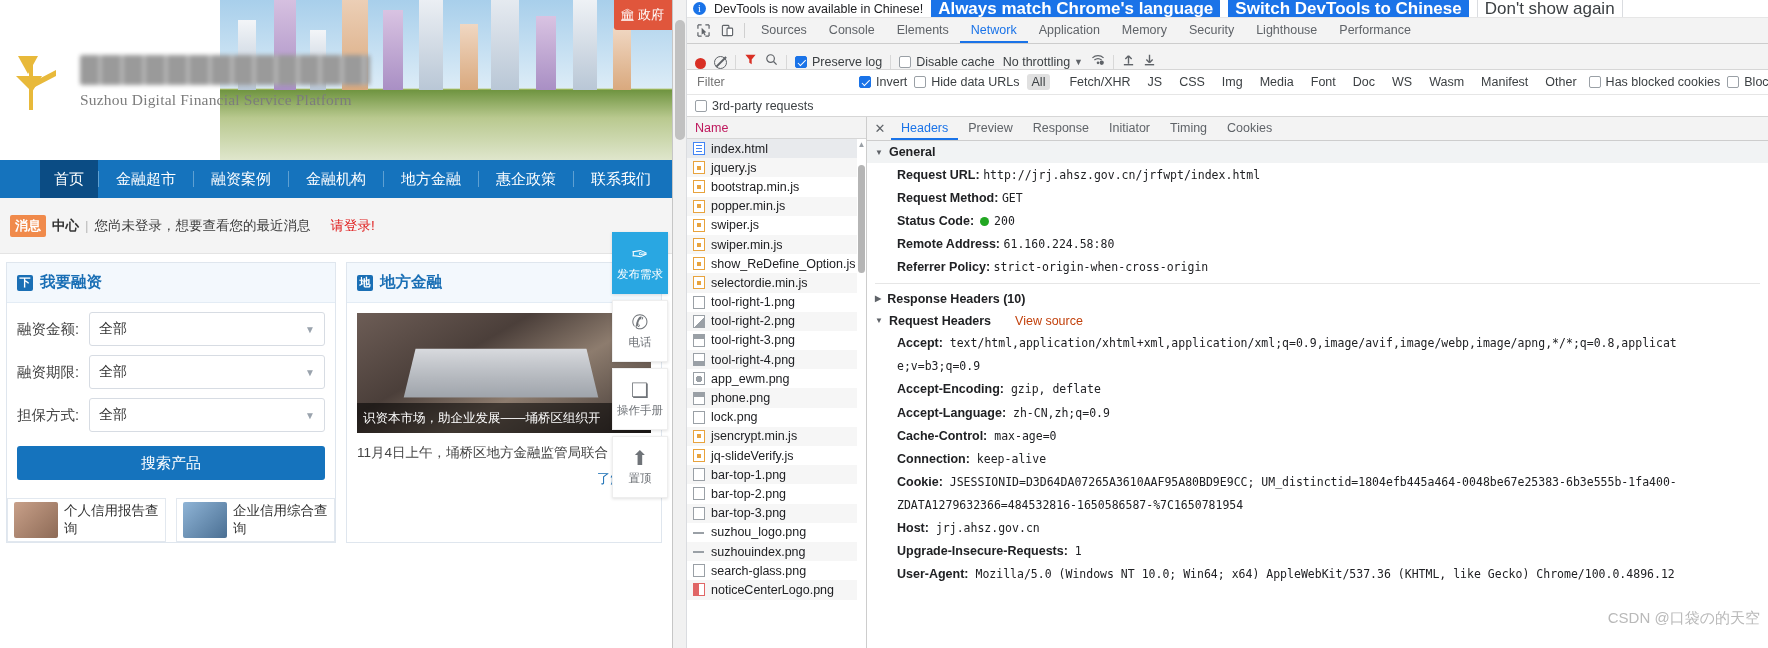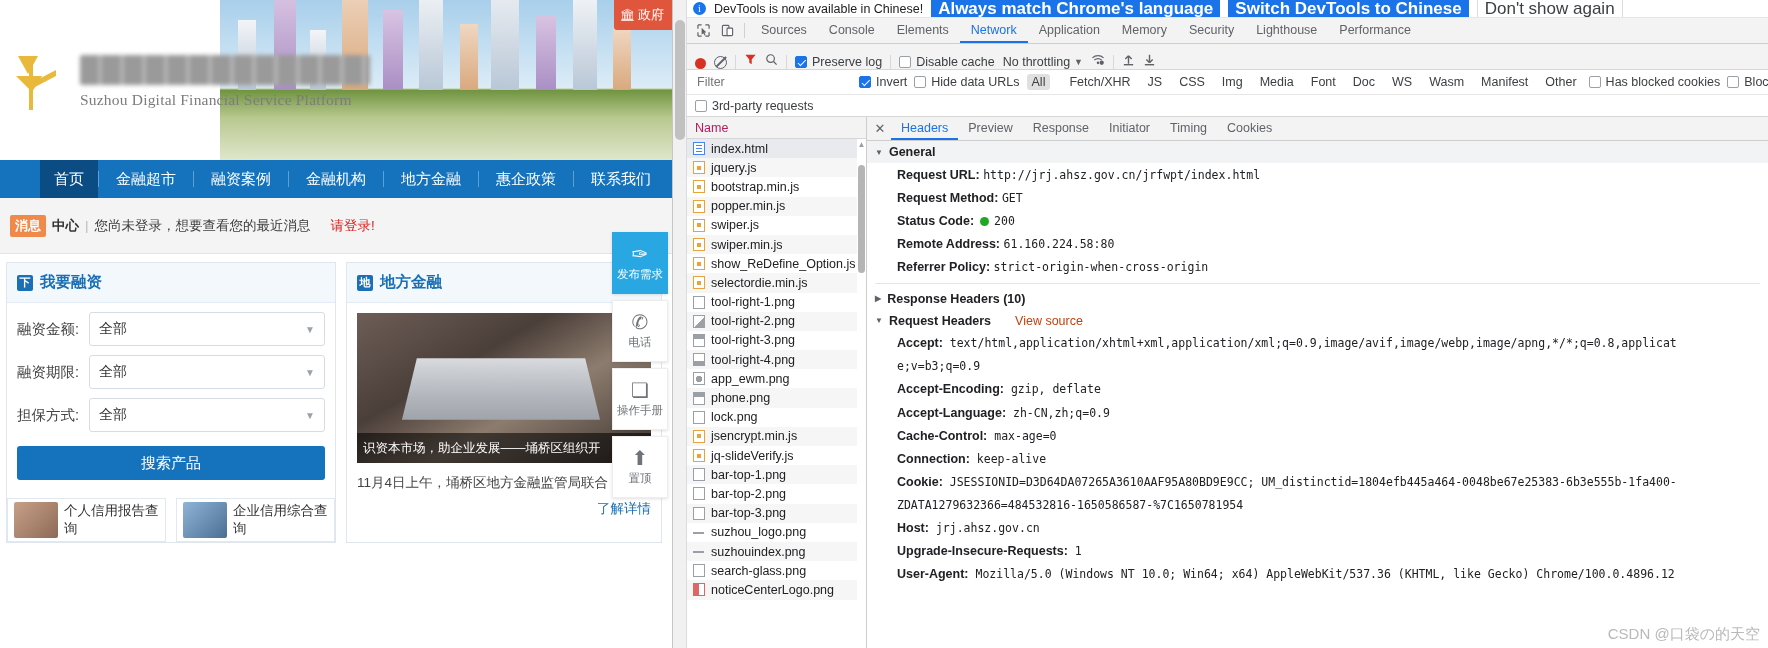--- a/index.html
+++ b/index.html
@@ -122,21 +122,21 @@
   .credit-row { display:flex; gap: 10px; padding: 0 0 0 0; margin-top: 6px; }
   .credit-card {
     width: 160px; height: 44px; border:1px solid #e2e8ef; background:#fff;
     display:flex; align-items:center; gap:6px; padding: 0 6px; font-size: 13.5px; color:#333;
     overflow:hidden;
   }
   .credit-thumb { width: 44px; height: 36px; background:linear-gradient(135deg,#c8a089,#8d6a56); flex:none; border-radius:2px;}
   .credit-thumb.b { background:linear-gradient(135deg,#8fb4d6,#4a6f93); }
 
   .news-img {
-    margin: 10px; height: 150px;
+    margin: 10px; height: 120px;
     background: linear-gradient(150deg,#6d5d56 0%, #4b3f3a 35%, #8d7c6e 60%, #3c3330 100%);
     position: relative; overflow:hidden;
   }
   .news-img .lap { position:absolute; left:18%; top:26%; width:62%; height:46%;
      background:linear-gradient(180deg,#d8dade,#9fa4ab); transform: perspective(200px) rotateX(28deg); }
   .news-caption {
     position:absolute; left:0; right:0; bottom:0; height: 30px;
     background: rgba(0,0,0,.55); color:#fff; font-size: 12.5px;
     display:flex; align-items:center; padding: 0 6px; white-space:nowrap; overflow:hidden;
   }
@@ -291,21 +291,21 @@
     padding: 2.5px 8px 2.5px 30px; font-size:12.5px; color:#202124; line-height:1.45;
     white-space:nowrap; overflow:hidden;
   }
   .hdr-line .k { font-weight:bold; }
   .hdr-line .v { font-family:"DejaVu Sans Mono", monospace; font-size:11.5px; }
   .hdr-cont { padding-left: 30px; }
   .status-dot{ display:inline-block;width:9px;height:9px;border-radius:50%;background:#22a722;vertical-align:-1px;margin:0 2px;}
   .hr-sep { height:1px; background:#e6e6e6; margin: 4px 8px 4px 8px;}
 
   .watermark {
-    position:absolute; right: 8px; bottom: 4px; color:#b9b9b9; font-size:15px;
+    position:absolute; right: 8px; bottom: 20px; color:#b9b9b9; font-size:15px;
     font-family:"Liberation Sans", sans-serif;
   }
 </style>
 </head>
 <body>
 
 <div id="root">
 
   <div id="webpage">
 

